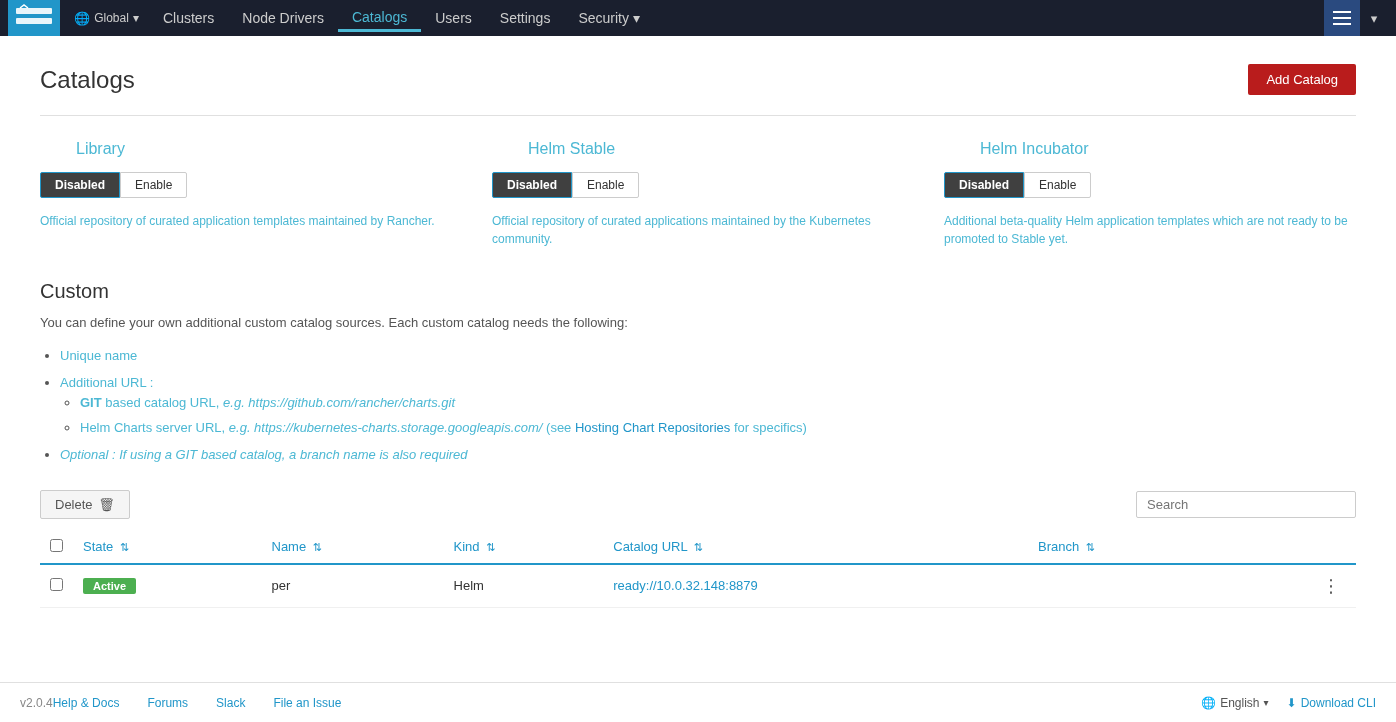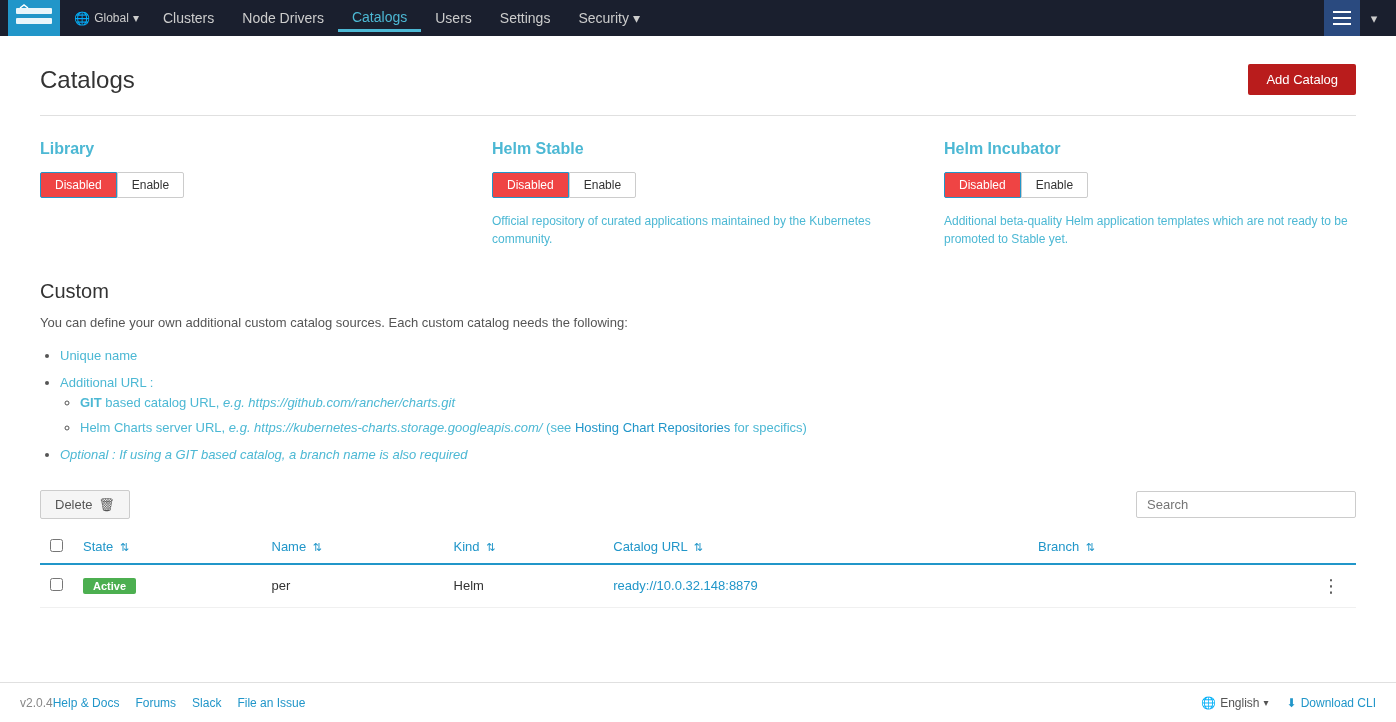--- a/index.html
+++ b/index.html
@@ -115,38 +115,40 @@
     .catalog-cards {
       display: grid;
       grid-template-columns: 1fr 1fr 1fr;
       gap: 40px;
       margin-bottom: 32px;
     }
     .catalog-card-title {
       font-size: 16px;
       color: #4cb8d4;
       margin-bottom: 14px;
-      font-weight: 700;
+      font-weight: 400;
+      margin-left: 36px;
     }
     .toggle-group {
       display: flex;
       margin-bottom: 14px;
     }
     .toggle-btn {
       padding: 5px 14px;
       font-size: 12px;
       border: 1px solid #ccc;
       cursor: pointer;
       background: #fff;
       color: #333;
     }
     .toggle-btn.active {
-      background: #ef4444;
+      background: #404040;
       color: #fff;
       border-color: #2196c9;
+      font-weight: bold;
     }
     .toggle-btn:first-child { border-radius: 2px 0 0 2px; }
     .toggle-btn:last-child { border-radius: 0 2px 2px 0; }
     .catalog-card-desc {
       font-size: 12px;
       color: #4cb8d4;
       line-height: 1.5;
     }
 
     
@@ -268,21 +270,21 @@
       border-top: 1px solid #e0e0e0;
       display: flex;
       align-items: center;
       padding: 0 20px;
       height: 40px;
       font-size: 12px;
       color: #888;
       flex-shrink: 0;
     }
     .footer-version { color: #888; }
-    .footer-links { display: flex; gap: 16px; text-align: right; }
+    .footer-links { display: flex; gap: 28px; text-align: right; }
     .footer-link { color: #2196c9; text-decoration: none; cursor: pointer; }
     .footer-right {
       margin-left: auto;
       display: flex;
       align-items: center;
       gap: 18px;
     }
     .footer-lang {
       display: flex;
       align-items: center;
@@ -348,20 +350,21 @@
   <hr class="divider">
 
   <div class="catalog-cards">
 
     <div class="catalog-card">
       <div class="catalog-card-title">Library</div>
       <div class="toggle-group">
         <button class="toggle-btn active">Disabled</button>
         <button class="toggle-btn">Enable</button>
       </div>
+      <div class="catalog-card-desc">Official repository of curated application templates maintained by Rancher.</div>
     </div>
 
     <div class="catalog-card">
       <div class="catalog-card-title">Helm Stable</div>
       <div class="toggle-group">
         <button class="toggle-btn active">Disabled</button>
         <button class="toggle-btn">Enable</button>
       </div>
       <div class="catalog-card-desc">Official repository of curated applications maintained by the Kubernetes community.</div>
     </div>

